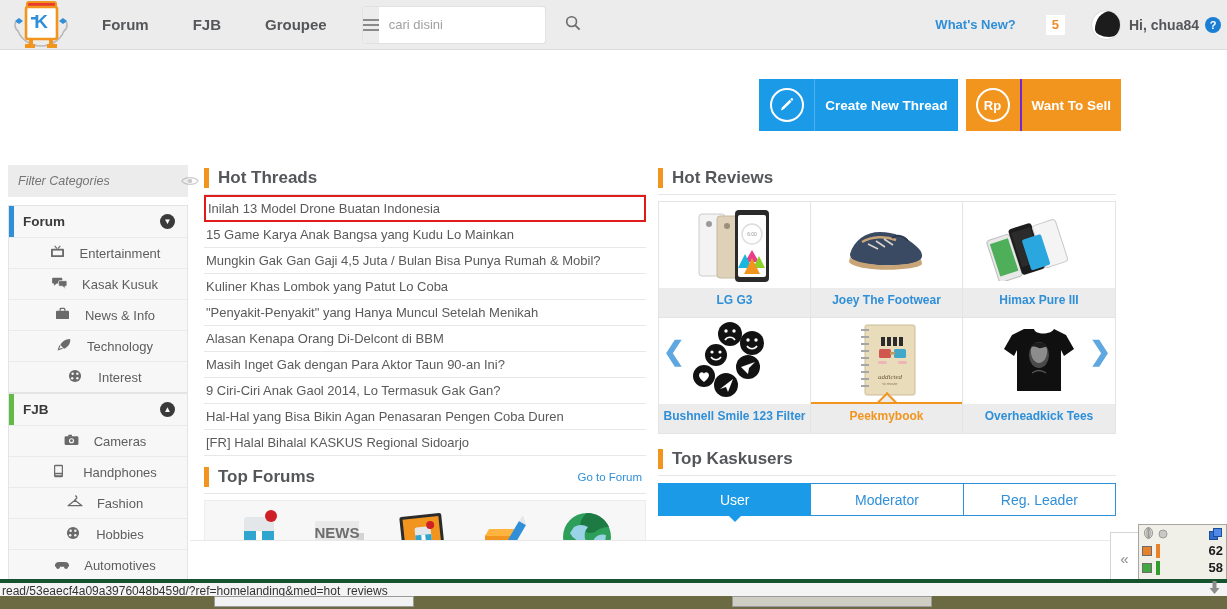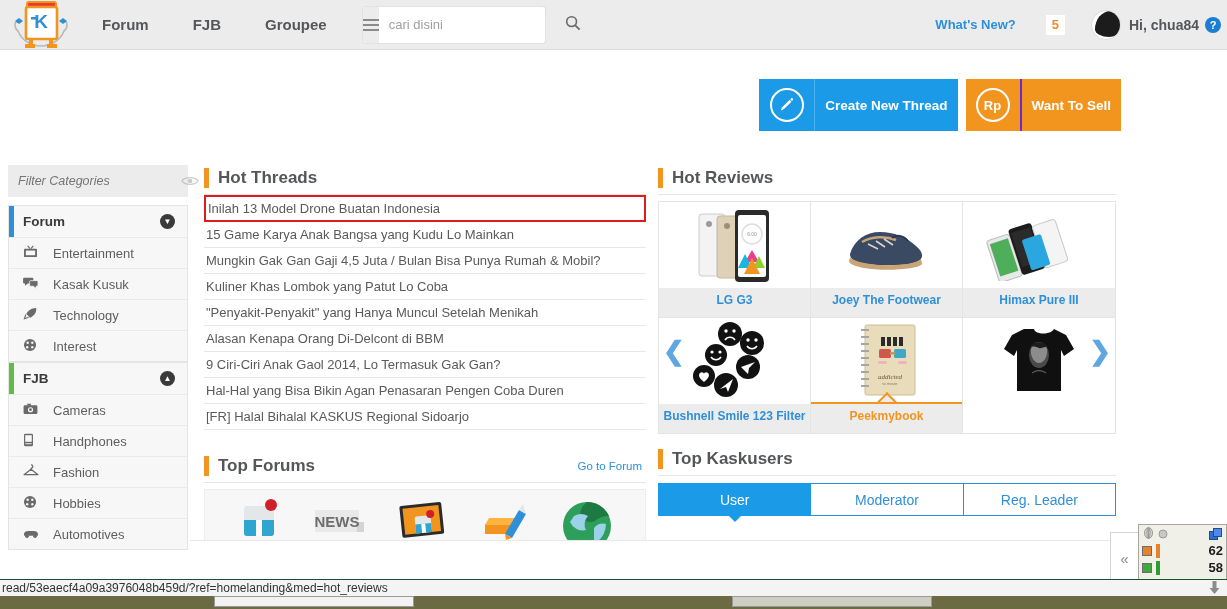--- a/index.html
+++ b/index.html
@@ -120,21 +120,21 @@
   }
   .cat-head .bar { position:absolute; left:0; top:0; bottom:0; width:5px; }
   .cat-head .chev {
     margin-left:auto; margin-right:12px; width:15px; height:15px;
     border-radius:50%; background:#3a3a3a; color:#fff; font-size:8px;
     display:flex; align-items:center; justify-content:center;
   }
   .cat-item {
     height:31px; display:flex; align-items:center; padding-left:14px;
     font-size:13px; color:#5e5e5e; border-top:1px solid #eaeaea;
-    cursor:pointer; background:#f7f7f7;
+    cursor:pointer; background:#f7f7f7;justify-content:center;
   }
   .cat-item .ico { width:30px; font-size:13px; color:#6a6a6a; }
 
   
   .col-center { position:absolute; left:204px; top:10px; width:442px; }
   .col-right  { position:absolute; left:658px; top:10px; width:458px; }
 
   .sec-title {
     display:flex; align-items:center; font-size:17px; font-weight:bold;
     color:#54565a; height:30px; position:relative; padding-left:14px;
@@ -223,21 +223,21 @@
   .nw-bar { width:4px; height:14px; }
   .nw-num {
     margin-left:auto; font-size:13px; font-weight:bold; color:#1a1a1a;
     letter-spacing:0px;
   }
   .nw-cube { margin-left:auto; width:14px; height:13px; position:relative; }
 
   
   .status-bar {
     position:absolute; left:0; bottom:13px; width:1227px; height:17px;
-    background:#f4f4f4; border-top:1px solid #14532d;
+    background:#f4f4f4; border-top:4px solid #14532d;
     font-size:12px; color:#333; line-height:17px; padding-left:2px;
     white-space:nowrap; overflow:hidden;
   }
   .scroll-down {
     position:absolute; right:4px; bottom:13px; width:17px; height:17px;
     display:flex; align-items:center; justify-content:center; cursor:pointer;
   }
   .taskbar {
     position:absolute; left:0; bottom:0; width:1227px; height:13px;
     background:#6b6a42; display:flex; align-items:flex-start; gap:4px;
@@ -366,20 +366,29 @@
           <span class="ico">
             <svg width="16" height="13" viewBox="0 0 17 14">
                 <path d="M1 2 h9 a1 1 0 0 1 1 1 v4 a1 1 0 0 1 -1 1 H5 l-3 2.6 V8 H1 a1 1 0 0 1 -1 -1 V3 a1 1 0 0 1 1 -1z" fill="#6a6a6a"></path>
                 <path d="M8 5 h7 a1 1 0 0 1 1 1 v4 a1 1 0 0 1 -1 1 h-1 v2.4 L11 11 H8 a1 1 0 0 1 -1 -1 V6 a1 1 0 0 1 1 -1z" fill="#6a6a6a" stroke="#f7f7f7" stroke-width=".8"></path>
               </svg>
           </span>
           <span>Kasak Kusuk</span>
         </div>
         <div class="cat-item">
           <span class="ico">
+            <svg width="15" height="13" viewBox="0 0 16 14">
+                <rect x="1" y="4" width="14" height="9" rx="1" fill="#6a6a6a"></rect>
+                <path d="M5.5 4 V2.4 a1 1 0 0 1 1 -1 h3 a1 1 0 0 1 1 1 V4" fill="none" stroke="#6a6a6a" stroke-width="1.4"></path>
+              </svg>
+          </span>
+          <span>News &amp; Info</span>
+        </div>
+        <div class="cat-item">
+          <span class="ico">
             <svg width="15" height="14" viewBox="0 0 16 15">
                 <path d="M14 1 C9 1 5 4 3.5 7.5 l4 4 C11 10 15 6 14 1 z" fill="#6a6a6a"></path>
                 <path d="M3 8 L1.5 12.5 L6 11" fill="none" stroke="#6a6a6a" stroke-width="1.2"></path>
               </svg>
           </span>
           <span>Technology</span>
         </div>
         <div class="cat-item">
           <span class="ico">
             <svg width="14" height="14" viewBox="0 0 15 15">
@@ -460,25 +469,26 @@
         <span class="tick"></span>
         <span>Hot Threads</span>
       </div>
 
       <div class="thread-item highlight">Inilah 13 Model Drone Buatan Indonesia</div>
       <div class="thread-item">15 Game Karya Anak Bangsa yang Kudu Lo Mainkan</div>
       <div class="thread-item">Mungkin Gak Gan Gaji 4,5 Juta / Bulan Bisa Punya Rumah &amp; Mobil?</div>
       <div class="thread-item">Kuliner Khas Lombok yang Patut Lo Coba</div>
       <div class="thread-item">"Penyakit-Penyakit" yang Hanya Muncul Setelah Menikah</div>
       <div class="thread-item">Alasan Kenapa Orang Di-Delcont di BBM</div>
+      <div class="thread-item">Masih Inget Gak dengan Para Aktor Taun 90-an Ini?</div>
       <div class="thread-item">9 Ciri-Ciri Anak Gaol 2014, Lo Termasuk Gak Gan?</div>
       <div class="thread-item">Hal-Hal yang Bisa Bikin Agan Penasaran Pengen Coba Duren</div>
       <div class="thread-item">[FR] Halal Bihalal KASKUS Regional Sidoarjo</div>
 
-      <div class="sec-title" style="margin-top:23px">
+      <div class="sec-title" style="margin-top:8px">
         <span class="tick"></span>
         <span>Top Forums</span>
         <span class="go">Go to Forum</span>
       </div>
 
       <div class="forum-strip">
         <div>
           <svg width="50" height="48" viewBox="0 0 50 48">
             <rect x="10" y="12" width="30" height="30" rx="3" fill="#e4e7e9"></rect>
             <path d="M10 26 h30 v13 a3 3 0 0 1 -3 3 H13 a3 3 0 0 1 -3 -3z" fill="#30a5d0"></path>
@@ -644,20 +654,21 @@
         <div class="rev-cell">
           <div class="rev-thumb">
             <svg width="90" height="80" viewBox="0 0 90 80">
               <path d="M30 8 L18 14 L10 28 l10 7 l3 -6 v41 h44 V29 l3 6 l10 -7 l-8 -14 l-12 -6 c-3 6 -19 6 -20 0z" fill="#101010"></path>
               <ellipse cx="45" cy="34" rx="10" ry="13" fill="#4a4a4a"></ellipse>
               <path d="M37 28 c2 -7 14 -7 16 0 c1 7 -3 14 -8 14 c-5 0 -9 -7 -8 -14z" fill="#8c8c8c"></path>
               <path d="M36 26 c3 -6 15 -6 18 0 c-3 -1 -7 2 -9 1 c-2 -1 -6 -2 -9 -1z" fill="#1c1c1c"></path>
               <path d="M38 52 q7 -5 14 0" fill="none" stroke="#555" stroke-width="1.4"></path>
             </svg>
           </div>
+          <div class="rev-name">Overheadkick Tees</div>
         </div>
 
         <div class="carousel-arrow arrow-left">❮</div>
         <div class="carousel-arrow arrow-right">❯</div>
       </div>
 
       <div class="sec-title" style="margin-top:12px">
         <span class="tick"></span>
         <span>Top Kaskusers</span>
       </div>

